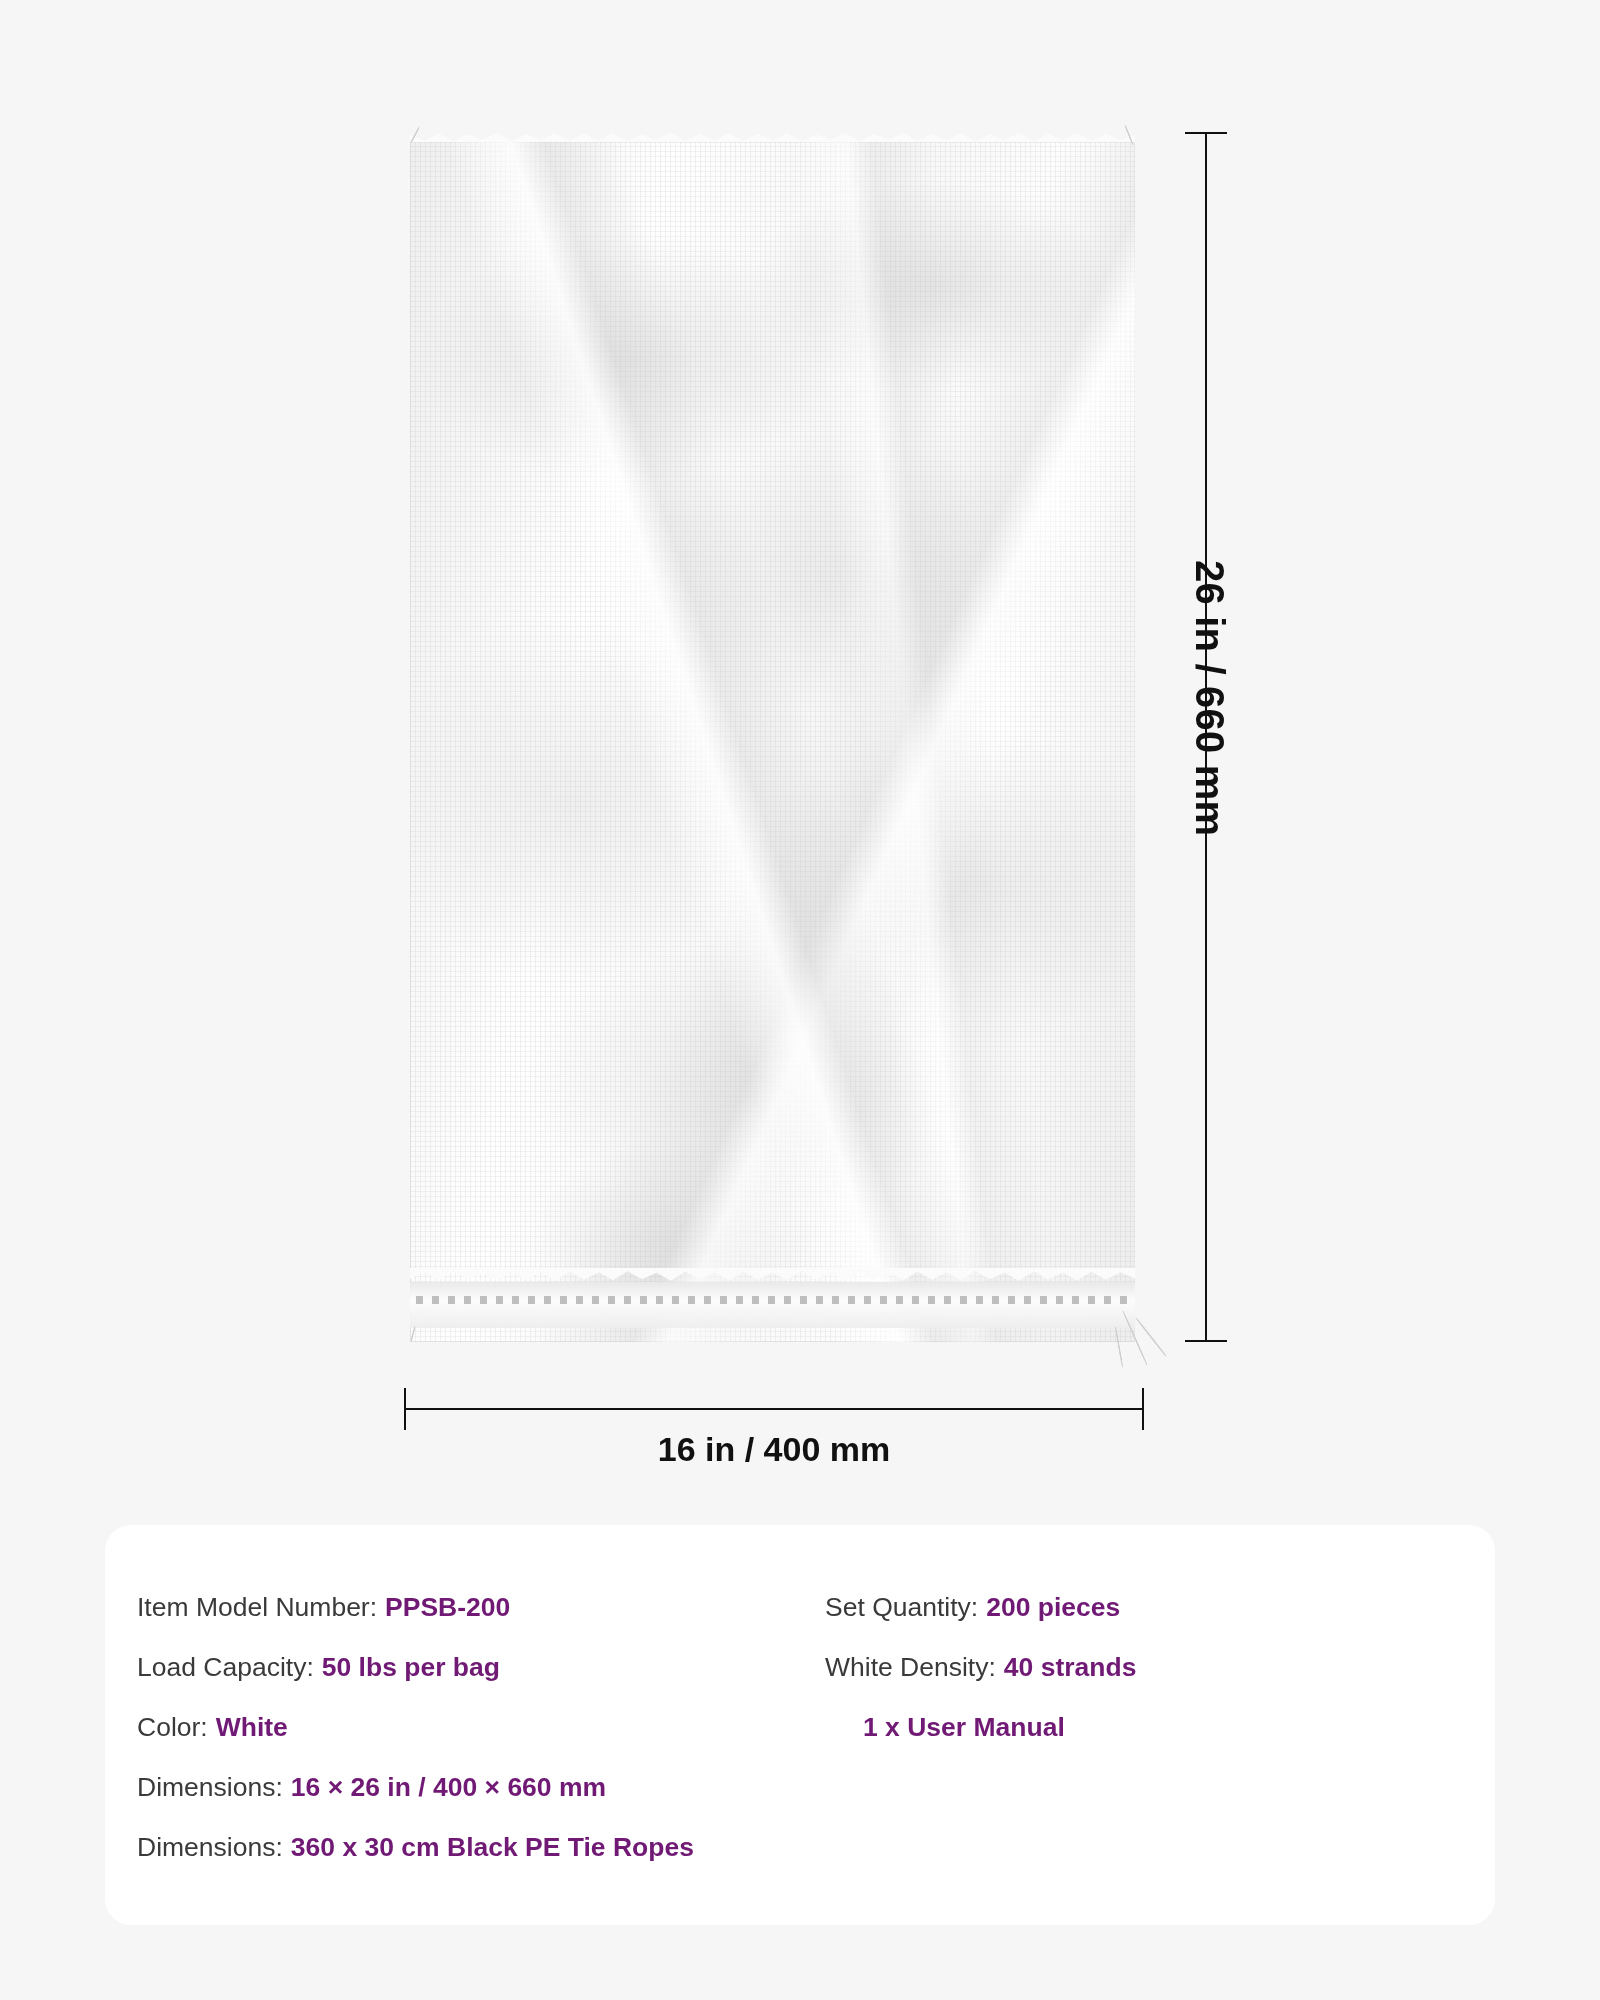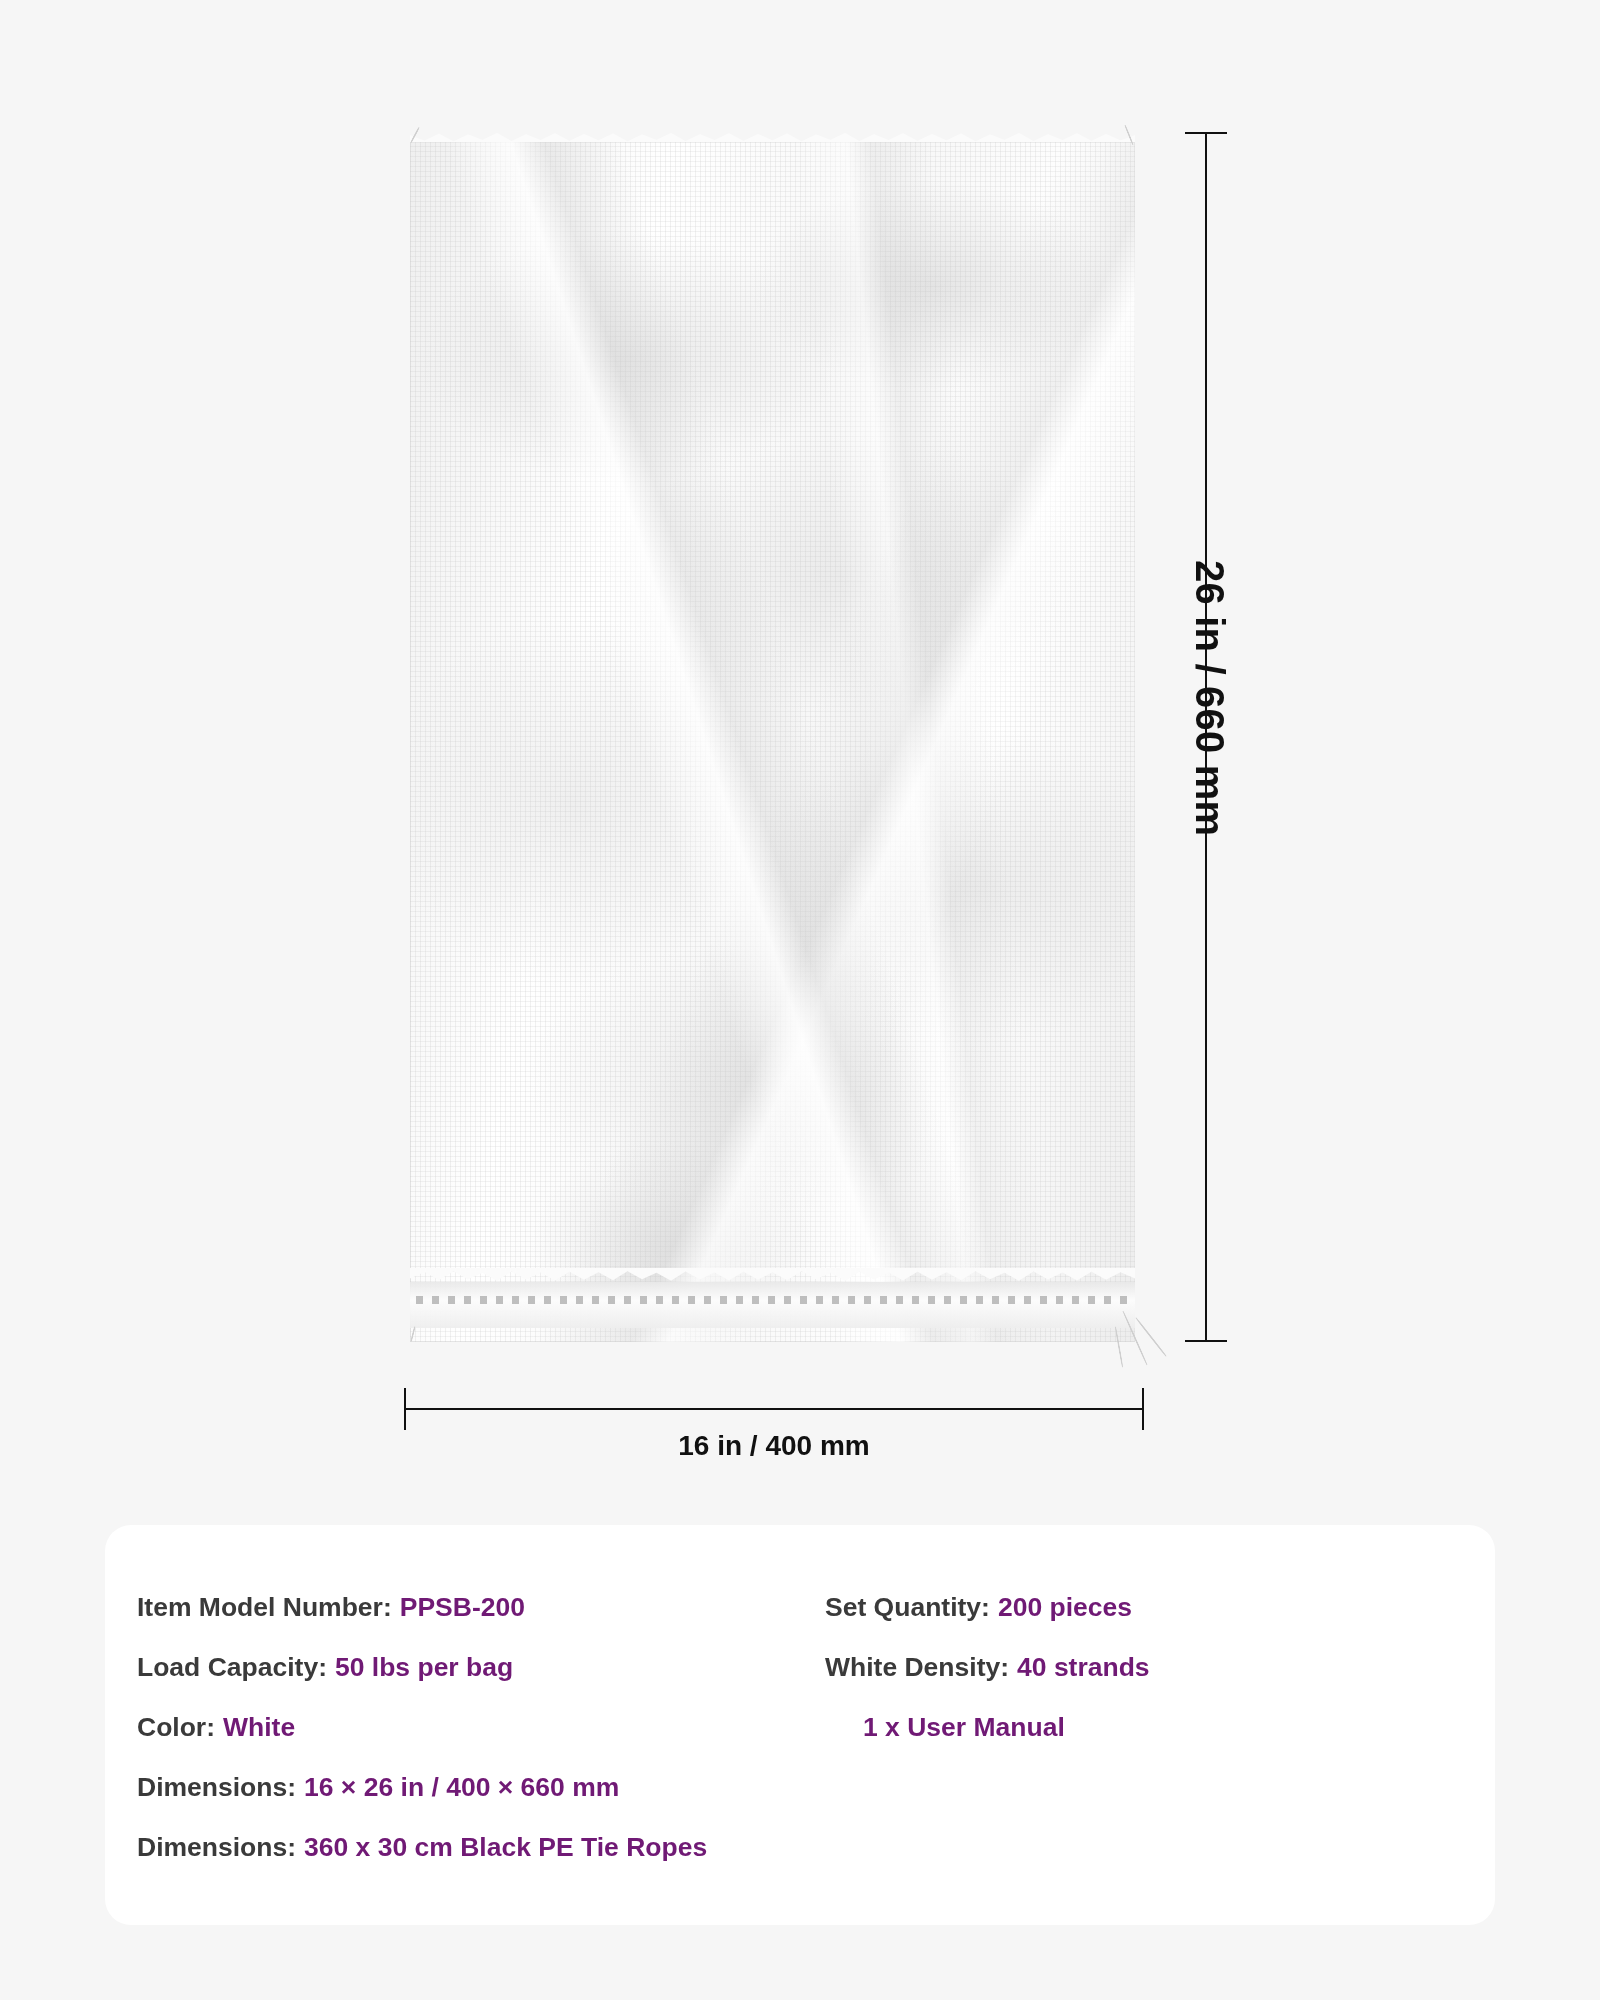--- a/index.html
+++ b/index.html
@@ -140,21 +140,21 @@
 
   #dim-bottom-line { left: 404px; top: 1408px; width: 740px; height: 2px; }
   #dim-bottom-cap-left { left: 404px; top: 1388px; width: 2px; height: 42px; }
   #dim-bottom-cap-right { left: 1142px; top: 1388px; width: 2px; height: 42px; }
   #dim-bottom-label {
     position: absolute;
     left: 404px;
     top: 1430px;
     width: 740px;
     text-align: center;
-    font-size: 28px;
+    font-size: 34px;
     font-weight: 600;
     color: #111;
   }
 
   
   #spec-card {
     position: absolute;
     left: 105px;
     top: 1525px;
     width: 1390px;
@@ -177,21 +177,21 @@
   .spec-col.left  { padding-left: 32px; }
   .spec-col.right { padding-left: 18px; }
   .spec-row {
     display: flex;
     align-items: baseline;
     font-size: 26.5px;
     line-height: 60px;
     color: #333333;
     white-space: nowrap;
   }
-  .spec-label { color: #3a3a3a; font-weight: 700; }
+  .spec-label { color: #3a3a3a; font-weight: 400; }
   .spec-value { color: #701a75; font-weight: 700; margin-left: 8px; }
   .spec-row.indent { padding-left: 30px; }
   .spec-row.indent .spec-value { margin-left: 8px; }
 </style>
 </head>
 <body>
 
 <div id="product-stage">
 
   <div id="bag-top-edge" class="edge-zigzag"></div>

